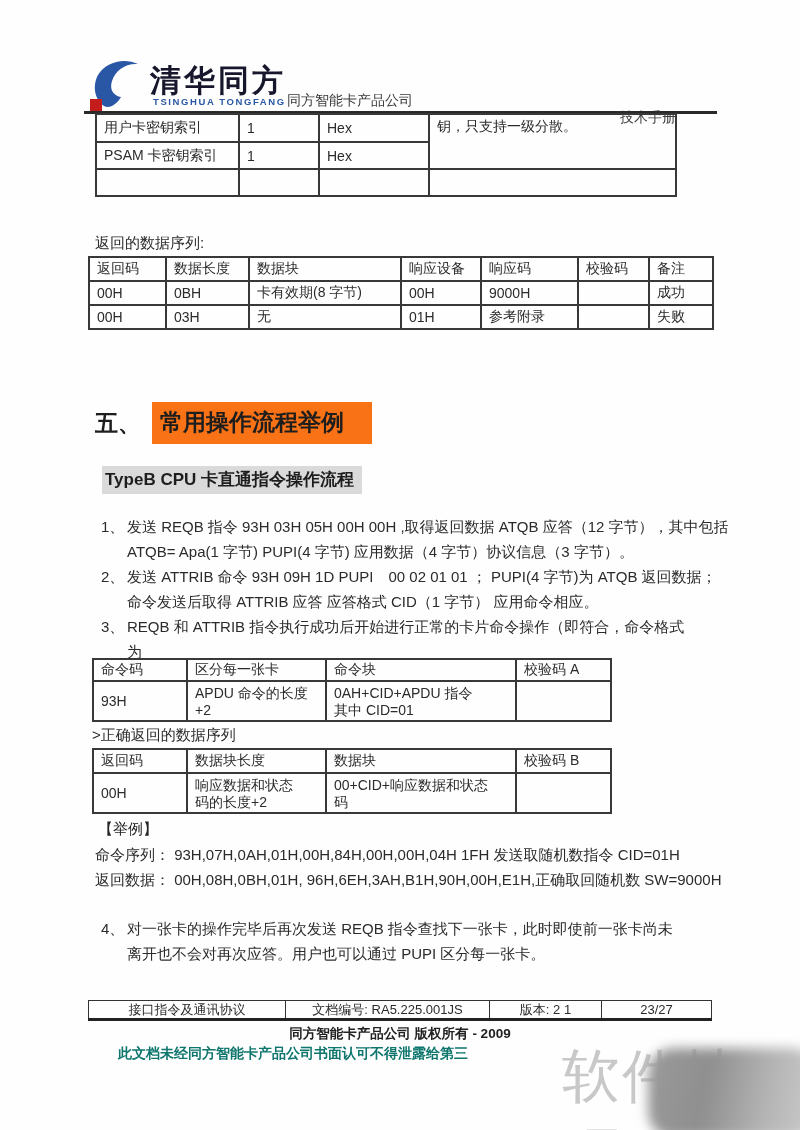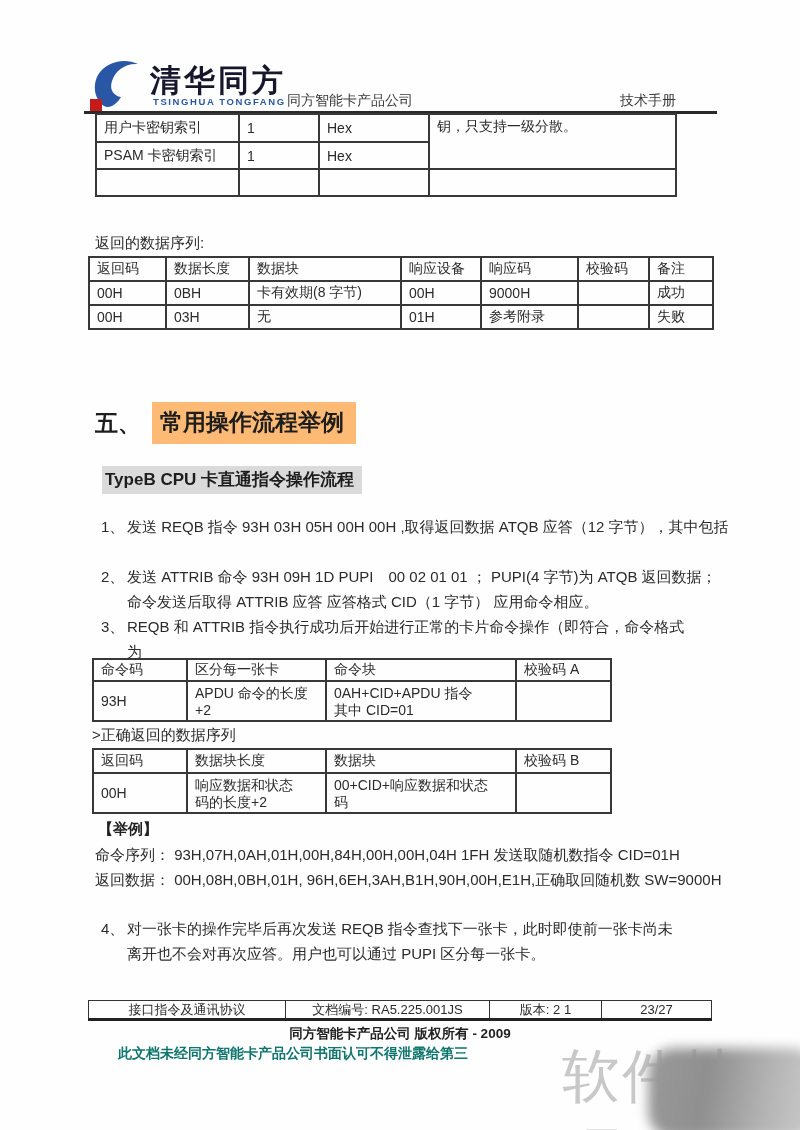--- a/index.html
+++ b/index.html
@@ -6,39 +6,39 @@
   #page{
     position:relative;width:800px;height:1130px;background:#fefefe;
     font-family:"Liberation Sans","DejaVu Sans",sans-serif;
     color:#2b2b2b;overflow:hidden;margin:0 auto;
   }
   .abs{position:absolute;}
   
   .brand{font-size:31px;font-weight:700;color:#16162c;letter-spacing:3px;}
   .brand-sub{font-size:9.5px;font-weight:700;color:#2a57a5;letter-spacing:1.6px;}
   .hdr-company{font-size:14px;color:#3a3a3a;}
-  .hdr-doctype{font-size:14px;color:#3a3a3a;}
+  .hdr-doctype{font-size:14px;color:#3a3a3a;margin-top:17px;}
   .hdr-rule{left:84px;top:111px;width:633px;height:2.5px;background:#2a2a2a;}
   
   table.t{border-collapse:collapse;table-layout:fixed;position:absolute;}
   table.t td,table.t th{
     border:2px solid #383838;font-size:14px;font-weight:400;text-align:left;
     padding:1px 4px 1px 7px;color:#2b2b2b;vertical-align:middle;overflow:hidden;
     white-space:nowrap;
   }
   table.t td.wrap{white-space:normal;line-height:17px;vertical-align:top;padding-top:3px;}
   
   .sec-num{font-size:23px;font-weight:700;color:#1d1d1d;}
-  .sec-title{font-size:23px;font-weight:700;color:#1d1d1d;background:#fdba74;padding:5px 12px 6px 8px;}
+  .sec-title{font-size:23px;font-weight:700;color:#1d1d1d;background:#f97316;padding:5px 28px 6px 8px;}
   .subsec{font-size:17px;font-weight:700;color:#1d1d1d;background:#dadada;padding:2px 8px 3px 3px;margin-left:7px;}
   
   .bodyline{font-size:15px;color:#2b2b2b;white-space:nowrap;}
   .stepnum{font-size:15px;color:#2b2b2b;}
   .gt-label{font-size:15px;color:#2b2b2b;}
-  .ex-label{font-size:15px;font-weight:700;color:#222;}
+  .ex-label{font-size:15px;font-weight:400;color:#222;}
   
   .footbar{left:88px;top:1000px;width:624px;height:21px;display:flex;
     border-top:1.5px solid #333;border-bottom:3.5px solid #222;box-sizing:border-box;}
   .footcell{font-size:13px;color:#2b2b2b;display:flex;align-items:center;justify-content:center;
     border-right:1.5px solid #333;box-sizing:border-box;height:100%;}
   .footcell:first-child{border-left:1.5px solid #333;}
   .copyright{font-size:13.5px;font-weight:600;color:#222;}
   .copyright b{font-weight:800;}
   .confidential{font-size:14px;font-weight:600;color:#0f766e;}
   
@@ -133,20 +133,21 @@
   </tbody>
     </table>
 
   <span class="abs sec-num" style="left:95px;top:408px">五、</span>
   <span class="abs sec-title" style="left:152px;top:402px">常用操作流程举例</span>
 
   <span class="abs subsec" style="left:95px;top:466px">TypeB CPU 卡直通指令操作流程</span>
 
   <span class="abs stepnum" style="left:101px;top:518px">1、</span>
   <div class="abs bodyline" style="left:127px;top:518px">发送 REQB 指令 93H 03H 05H 00H 00H ,取得返回数据 ATQB 应答（12 字节），其中包括</div>
+  <div class="abs bodyline" style="left:127px;top:543px">ATQB= Apa(1 字节) PUPI(4 字节) 应用数据（4 字节）协议信息（3 字节）。</div>
 
   <span class="abs stepnum" style="left:101px;top:568px">2、</span>
   <div class="abs bodyline" style="left:127px;top:568px">发送 ATTRIB 命令 93H 09H 1D PUPI　00 02 01 01 ； PUPI(4 字节)为 ATQB 返回数据；</div>
   <div class="abs bodyline" style="left:127px;top:593px">命令发送后取得 ATTRIB 应答 应答格式 CID（1 字节） 应用命令相应。</div>
 
   <span class="abs stepnum" style="left:101px;top:618px">3、</span>
   <div class="abs bodyline" style="left:127px;top:618px">REQB 和 ATTRIB 指令执行成功后开始进行正常的卡片命令操作（即符合，命令格式</div>
   <div class="abs bodyline" style="left:127px;top:643px">为</div>
 
   <table class="t" style="left:92px;top:658px;width:518px">

